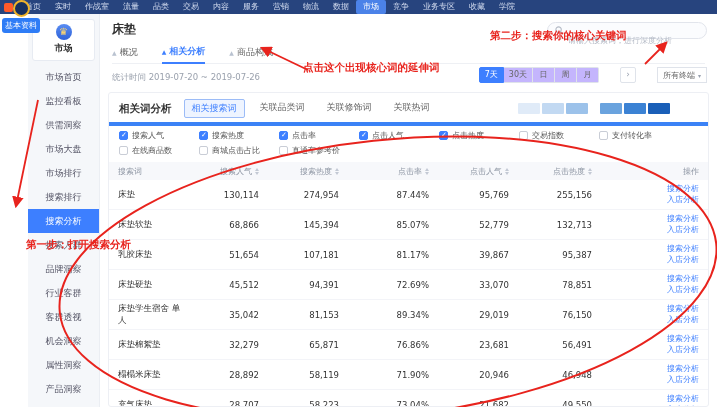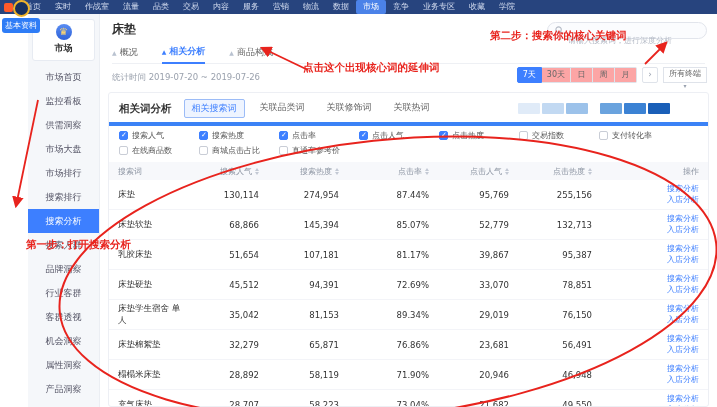--- a/index.html
+++ b/index.html
@@ -34,28 +34,28 @@
   .ptab .tri { font-size:6px; color:#b9c2d0; }
   .ptab.active { color:#3d7fff; border-bottom:2px solid #3d7fff; font-weight:bold; }
   .ptab.active .tri { color:#3d7fff; }
 
   .search-box { position:absolute; right:10px; top:8px; width:160px; height:17px; border:1px solid #e2e5ec; border-radius:9px; background:#fbfcfe; display:flex; align-items:center; padding:0 7px; gap:4px; }
   .search-box svg { flex:none; }
   .search-box input { border:none; outline:none; background:transparent; font-size:8px; color:#333; width:100%; font-family:inherit;margin-top:20px; }
   .search-box input::placeholder { color:#b4bac6; }
 
   .stat-time { position:absolute; left:12px; top:58px; font-size:8.5px; color:#9aa1ad; }
-  .controls { position:absolute; right:10px; top:53px; display:flex; align-items:center; gap:5px; }
+  .controls { position:absolute; right:10px; top:53px; display:flex; align-items:center; gap:21px; }
   .pills { display:flex; }
-  .pill { min-width:22px; padding:0 5px; height:16px; line-height:14px; border:1px solid #dfe3ea; border-left:none; font-size:8px; color:#666; text-align:center; background:#fca5a5; cursor:pointer; white-space:nowrap; }
+  .pill { min-width:22px; padding:0 5px; height:16px; line-height:14px; border:1px solid #dfe3ea; border-left:none; font-size:8px; color:#666; text-align:center; background:#c4b5fd; cursor:pointer; white-space:nowrap; }
   .pill:first-child { border-left:1px solid #dfe3ea; border-radius:2px 0 0 2px; }
   .pill:last-child { border-radius:0 2px 2px 0; }
   .pill.active { background:#3d7fff; border-color:#3d7fff; color:#fff; }
   .next-btn { width:16px; height:16px; border:1px solid #dfe3ea; border-radius:2px; color:#98a0ae; font-size:9px; line-height:13px; text-align:center; background:#fff; cursor:pointer; }
-  .terminal { height:16px; border:1px solid #dfe3ea; border-radius:0; padding:0 5px; font-size:8px; color:#666; background:#fff; display:flex; align-items:center; gap:3px; cursor:pointer;flex-direction:column; }
+  .terminal { height:16px; border:1px solid #dfe3ea; border-radius:0; padding:0 5px; font-size:8px; color:#666; background:#fff; display:flex; align-items:center; gap:3px; cursor:pointer; }
   .caret { font-size:6px; color:#98a0ae; }
 
   
   .card { position:absolute; left:8px; right:8px; top:78px; bottom:0; border:1px solid #edeff4; border-radius:3px; overflow:hidden; background:#fff; }
   .card-head { display:flex; align-items:center; padding:6px 10px 4px; gap:12px; border-bottom:4px solid #3b82f6; }
   .card-title { font-size:10.5px; font-weight:bold; color:#333; white-space:nowrap; }
   .ctab { font-size:9px; color:#666; padding:2px 7px; cursor:pointer; white-space:nowrap; }
   .ctab.active { color:#3d7fff; background:#eef4ff; border:1px solid #9cbcf7; border-radius:2px; }
   .legend { margin-left:auto; margin-right:28px; display:flex; gap:2px; align-items:center; }
   .legend .seg { width:22px; height:11px; border-radius:1px; }

